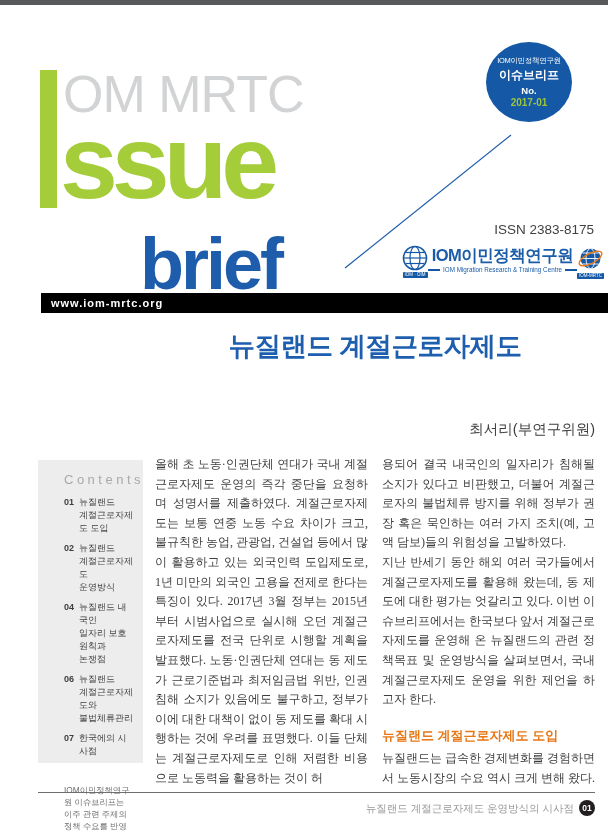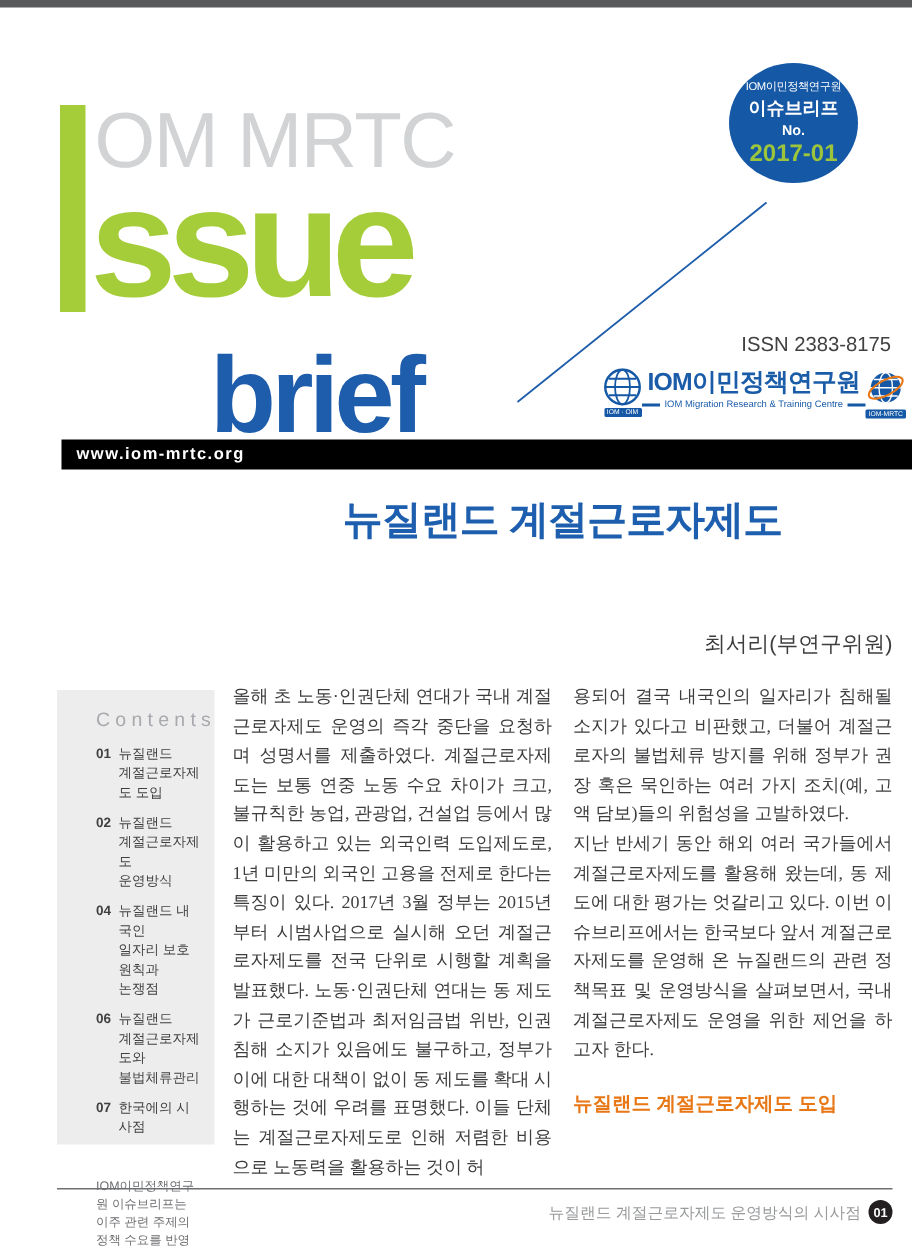--- a/index.html
+++ b/index.html
@@ -29,21 +29,21 @@
 
   
   .badge {
     position:absolute; left:486px; top:42px; width:86px; height:80px;
     background:#1558a6; border-radius:50%; color:#ffffff; text-align:center;
     display:flex; flex-direction:column; justify-content:center; gap:1px;
   }
   .badge .b-org  { font-size:7.5px; letter-spacing:-0.3px; }
   .badge .b-type { font-size:12px; font-weight:700; }
   .badge .b-no   { font-size:9.5px; font-weight:700; }
-  .badge .b-issue{ font-size:16px; font-weight:700; color:#9dc53c; }
+  .badge .b-issue{ font-size:10px; font-weight:700; color:#9dc53c; }
 
   .diag-line { position:absolute; left:343px; top:131px; width:172px; height:141px; }
 
   
   .issn {
     position:absolute; right:14px; top:222px; font-size:13.5px; color:#414042;
   }
   .org-row {
     position:absolute; left:402px; top:245px; width:194px;
     display:flex; align-items:flex-start; justify-content:space-between;
@@ -227,20 +227,21 @@
   </div>
 
   <div class="body-cols">
     <div class="body-col">
       <p>올해 초 노동·인권단체 연대가 국내 계절근로자제도 운영의 즉각 중단을 요청하며 성명서를 제출하였다. 계절근로자제도는 보통 연중 노동 수요 차이가 크고, 불규칙한 농업, 관광업, 건설업 등에서 많이 활용하고 있는 외국인력 도입제도로, 1년 미만의 외국인 고용을 전제로 한다는 특징이 있다. 2017년 3월 정부는 2015년부터 시범사업으로 실시해 오던 계절근로자제도를 전국 단위로 시행할 계획을 발표했다. 노동·인권단체 연대는 동 제도가 근로기준법과 최저임금법 위반, 인권침해 소지가 있음에도 불구하고, 정부가 이에 대한 대책이 없이 동 제도를 확대 시행하는 것에 우려를 표명했다. 이들 단체는 계절근로자제도로 인해 저렴한 비용으로 노동력을 활용하는 것이 허</p>
     </div>
     <div class="body-col">
       <p>용되어 결국 내국인의 일자리가 침해될 소지가 있다고 비판했고, 더불어 계절근로자의 불법체류 방지를 위해 정부가 권장 혹은 묵인하는 여러 가지 조치(예, 고액 담보)들의 위험성을 고발하였다.</p>
       <p>지난 반세기 동안 해외 여러 국가들에서 계절근로자제도를 활용해 왔는데, 동 제도에 대한 평가는 엇갈리고 있다. 이번 이슈브리프에서는 한국보다 앞서 계절근로자제도를 운영해 온 뉴질랜드의 관련 정책목표 및 운영방식을 살펴보면서, 국내 계절근로자제도 운영을 위한 제언을 하고자 한다.</p>
       <div class="section-heading">뉴질랜드 계절근로자제도 도입</div>
+      <p>뉴질랜드는 급속한 경제변화를 경험하면서 노동시장의 수요 역시 크게 변해 왔다.</p>
     </div>
   </div>
 
   <div class="footer-rule"></div>
   <div class="footer">
     <span class="footer-title">뉴질랜드 계절근로자제도 운영방식의 시사점</span>
     <span class="page-badge">01</span>
   </div>
 
 </div>

